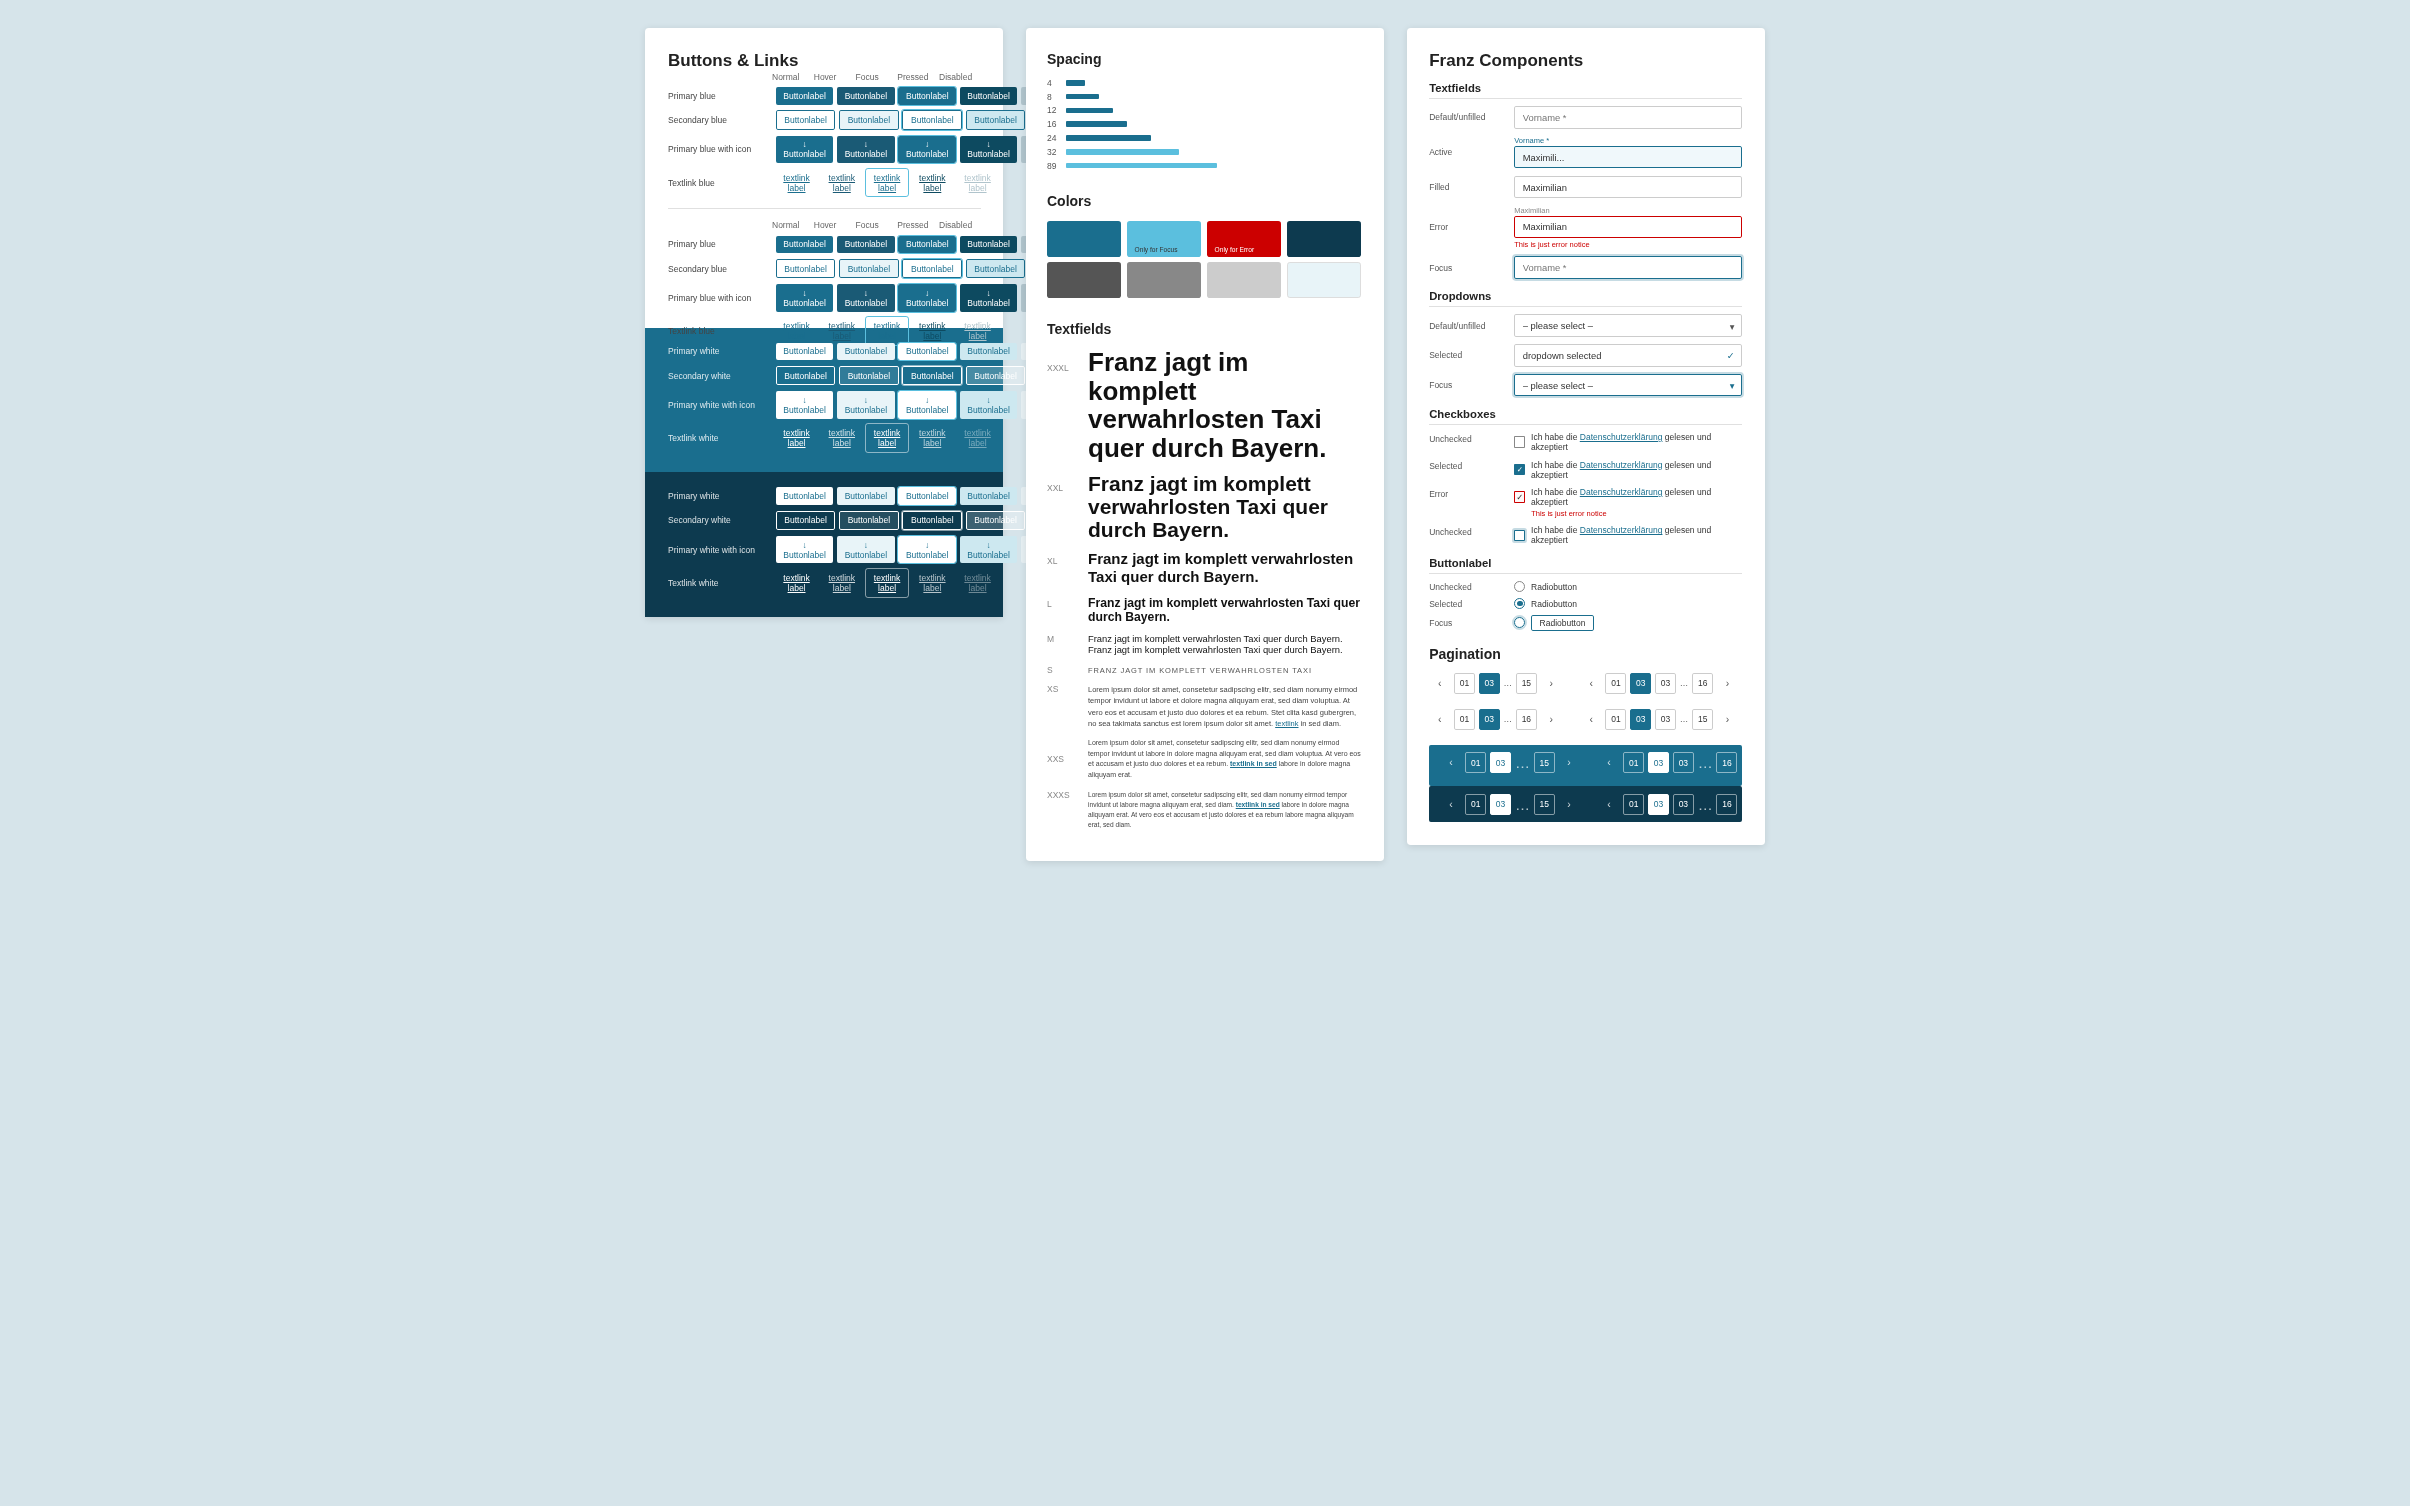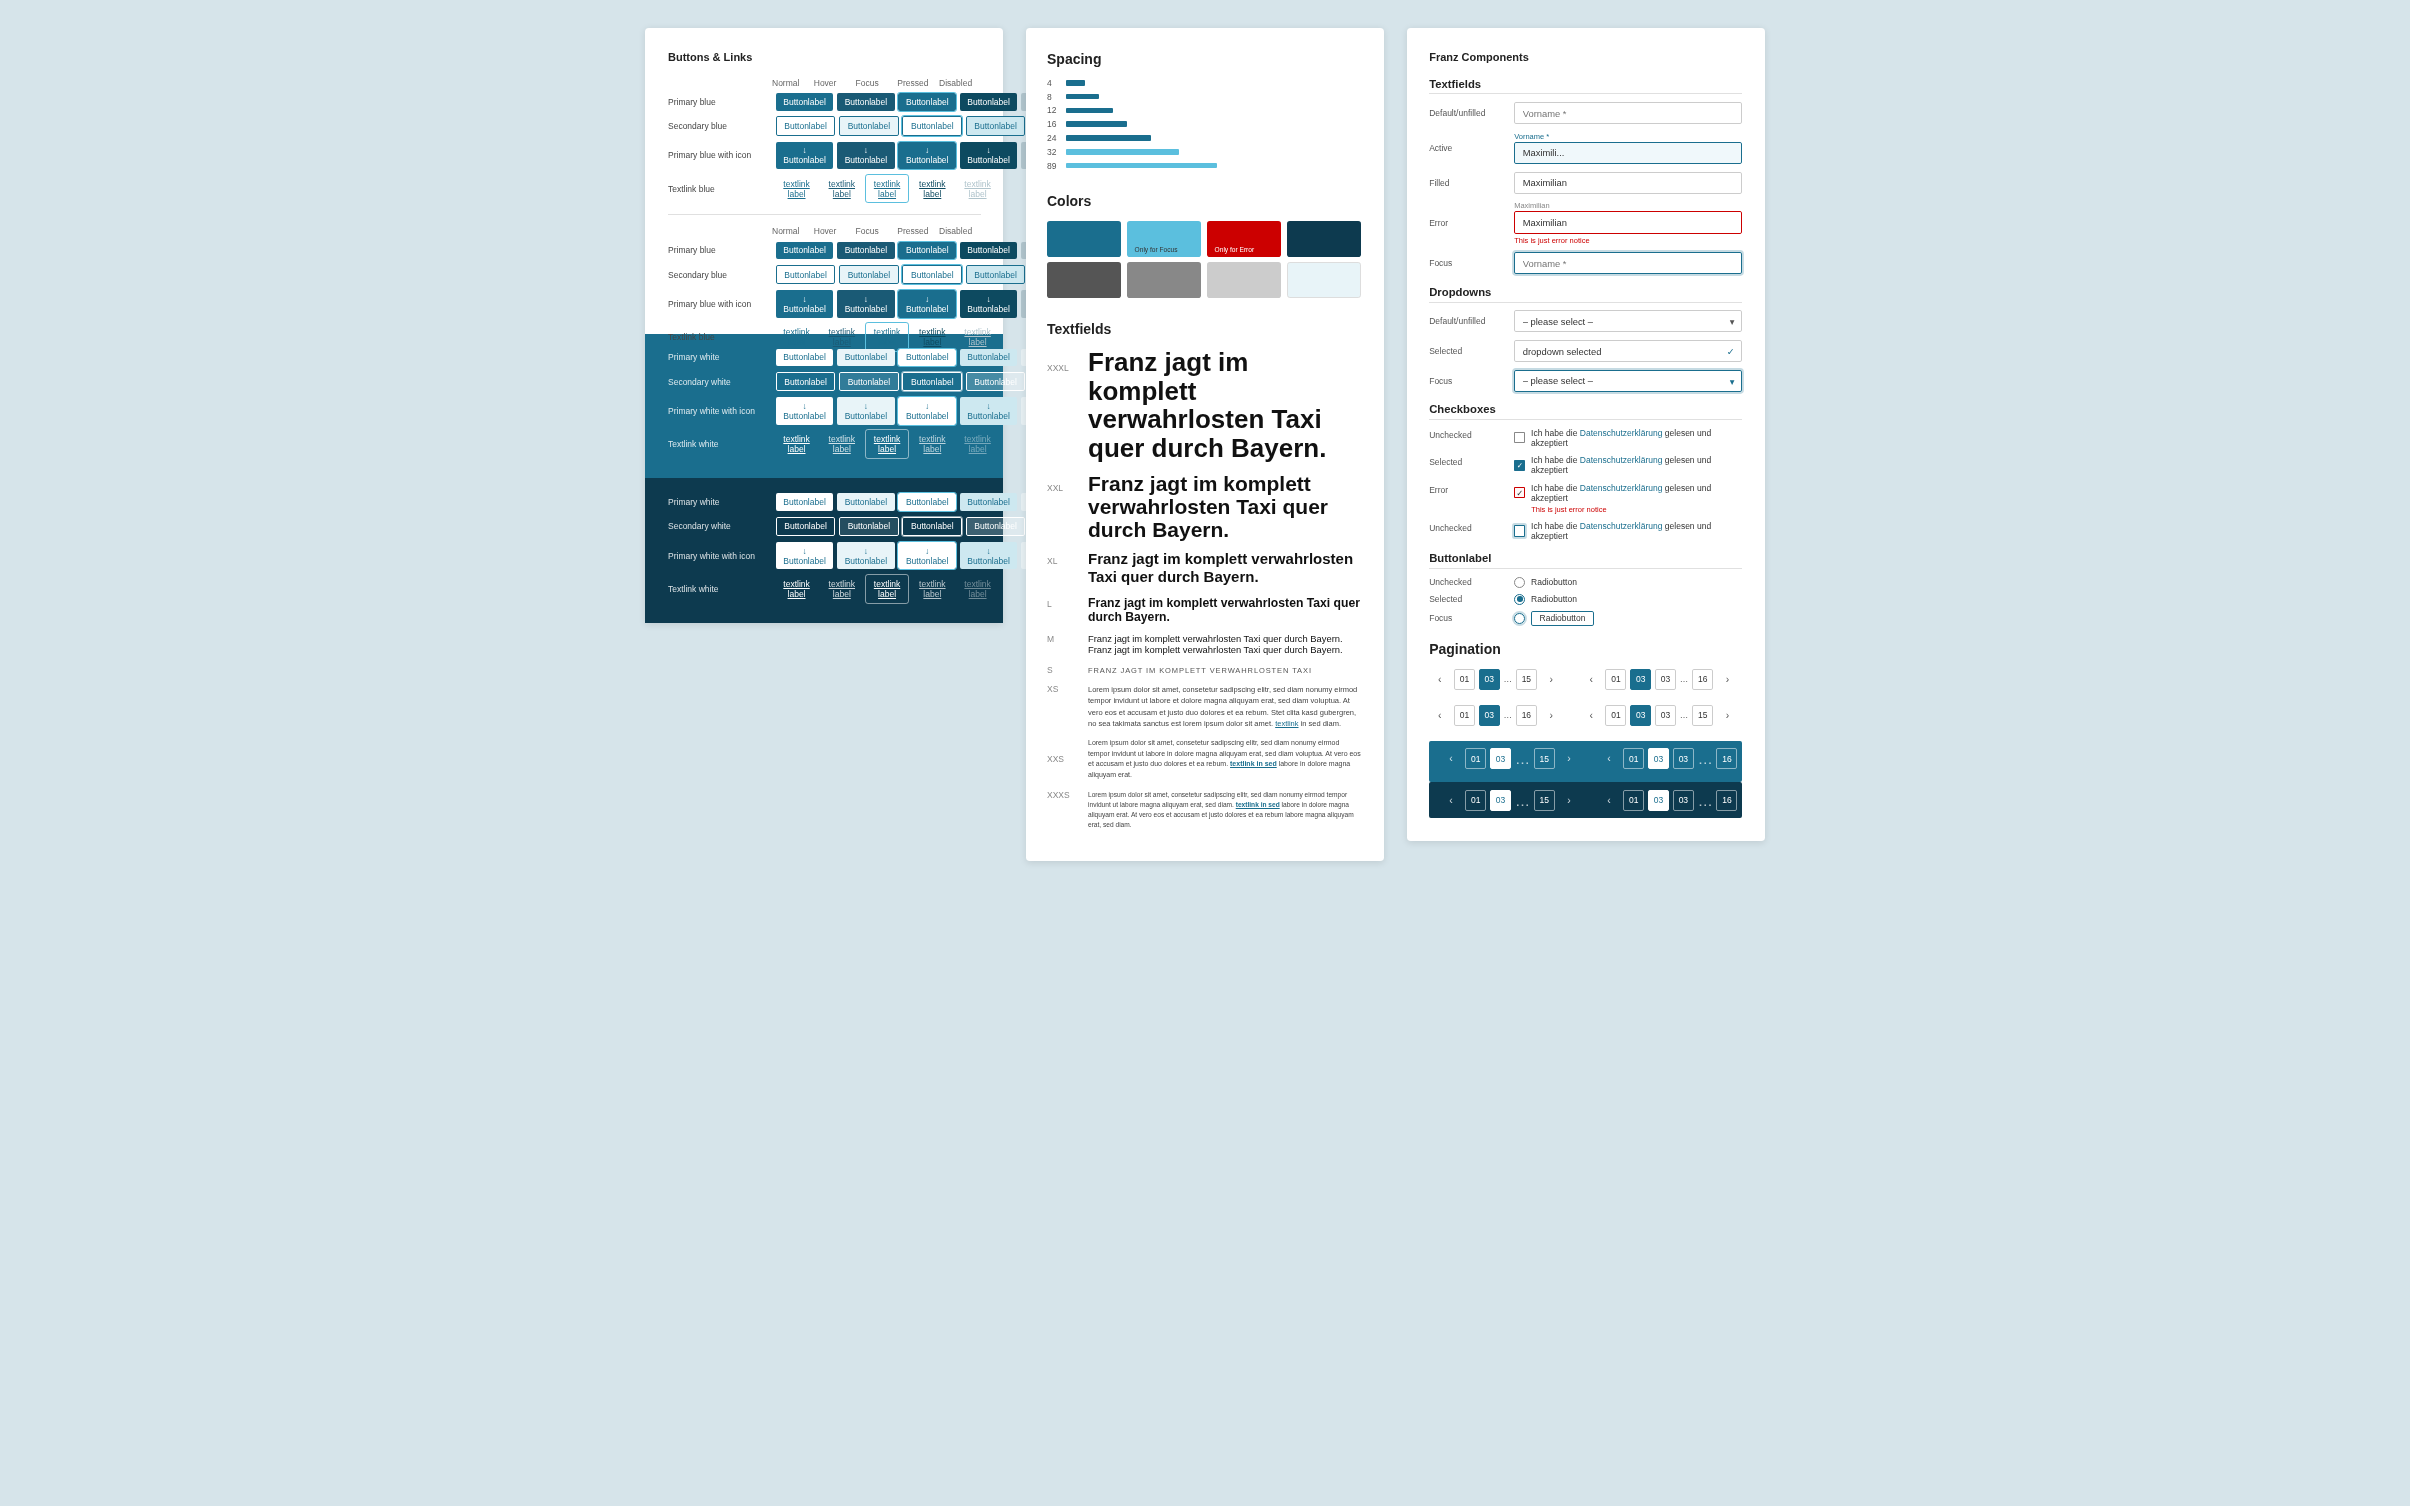--- a/index.html
+++ b/index.html
@@ -18,21 +18,21 @@
       background: #fff;
       border-radius: 3.8px;
       box-shadow: 0 1.9px 7.5px rgba(0,0,0,0.1);
       padding: 22.6px;
       flex: 1;
       max-width: 358px;
     }
 
     
     .panel-buttons { min-width: 320px; }
-    .panel-title { font-size: 11px; font-weight: bold; margin-bottom: 15px; color: #222; }
+    .panel-title { font-size: 17px; font-weight: bold; margin-bottom: 1px; color: #222; }
     .btn-section-header {
       display: grid;
       grid-template-columns: 104px repeat(5, 1fr);
       font-size: 8.5px;
       color: #666;
       margin-bottom: 5.6px;
     }
     .btn-row {
       display: grid;
       grid-template-columns: 104px repeat(5, 1fr);
@@ -189,21 +189,21 @@
     .checkbox-box {
       width: 11.3px; height: 11.3px;
       border: 0.9px solid #888;
       border-radius: 0.9px;
       flex-shrink: 0;
       display: flex; align-items: center; justify-content: center;
     }
     .checkbox-box-checked { background: #1a6e8e; border-color: #1a6e8e; color: #fff; font-size: 7.5px; }
     .checkbox-box-error { border-color: #cc0000; background: #fff8f8; }
     .checkbox-box-focus { border-color: #1a6e8e; box-shadow: 0 0 0 1.9px rgba(26,110,142,0.25); }
-    .checkbox-text-link { color: #1a6e8e; }
+    .checkbox-text-link { color: #1a6e8e; text-decoration: underline; }
     .checkbox-error-text { font-size: 7.5px; color: #cc0000; margin-top: 1.9px; margin-left: 17px; }
 
     
     .radio-row { display: grid; grid-template-columns: 85px 1fr; align-items: center; margin-bottom: 5.6px; }
     .radio-label-col { font-size: 8.5px; color: #555; }
     .radio-item { display: flex; align-items: center; gap: 5.6px; font-size: 8.5px; color: #333; }
     .radio-circle {
       width: 11.3px; height: 11.3px;
       border: 0.9px solid #888;
       border-radius: 50%;

